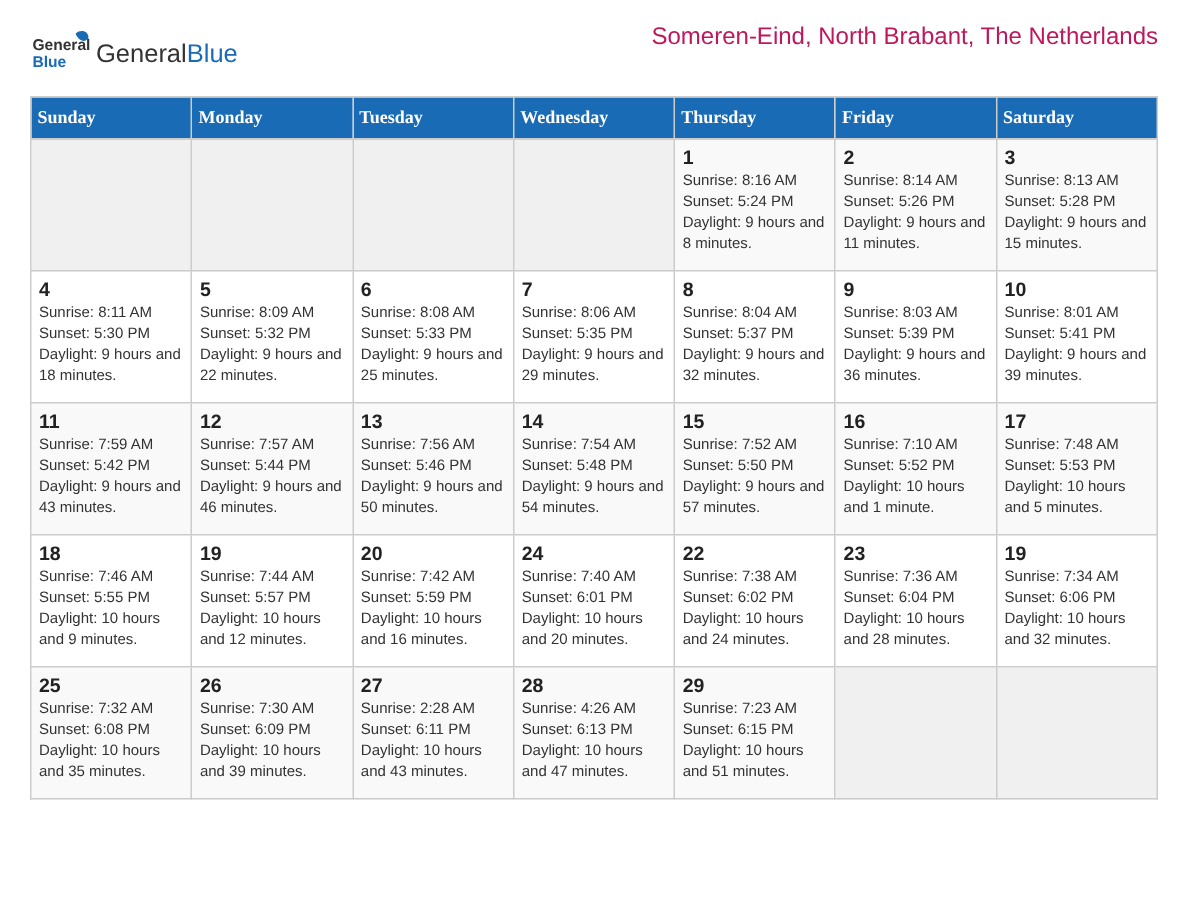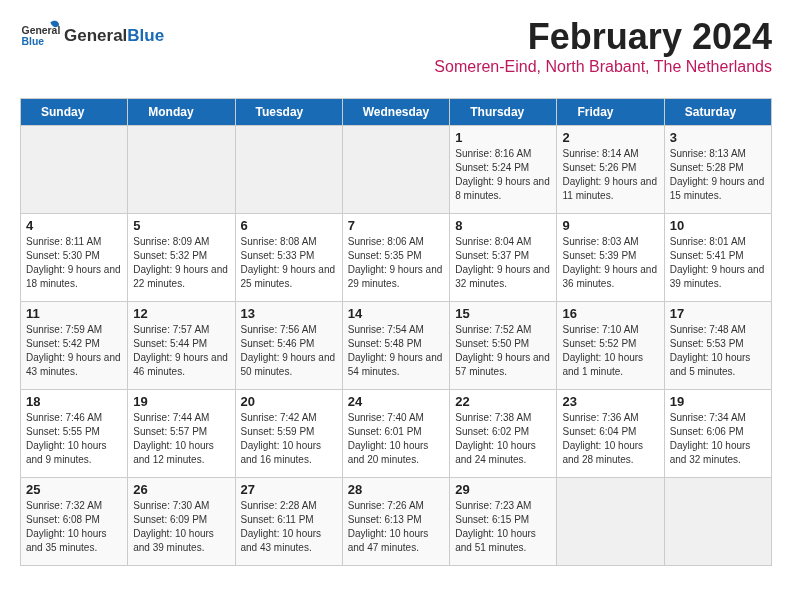--- a/index.html
+++ b/index.html
@@ -27,23 +27,24 @@
     table {
       width: 100%;
       border-collapse: collapse;
       clear: both;
     }
     thead tr th {
       background-color: #1a6bb5;
       color: #fff;
       font-size: 12px;
       font-weight: bold;
-      padding: 6px 20px;
+      padding: 6px 4px;
       text-align: left;
       border: 1px solid #ccc;
+      font-family: Liberation Serif, serif;
     }
     tbody tr td {
       vertical-align: top;
       border: 1px solid #ccc;
       padding: 4px 5px;
       font-size: 10px;
       color: #333;
       height: 88px;
       width: 14.28%;
       background: #fff;
@@ -89,27 +90,26 @@
 
 <div class="top-row">
   <div class="logo-container">
     <svg class="logo-icon" viewBox="0 0 50 50" xmlns="http://www.w3.org/2000/svg">
       <text x="2" y="22" font-size="13" font-weight="bold" fill="#333">General</text>
       <text x="2" y="36" font-size="13" font-weight="bold" fill="#1a6bb5">Blue</text>
       <path d="M38 8 C42 4, 50 6, 48 12 C46 16, 40 14, 38 8Z" fill="#1a6bb5"></path>
       <path d="M44 10 C47 7, 50 9, 48 13Z" fill="#1a6bb5"></path>
     </svg>
     <div>
-      <div style="font-size:17px;font-weight:bold;color:#333;line-height:1.1;">
+      <div style="font-size:17px;font-weight:normal;color:#333;line-height:1.1;">
         <span>General</span><span style="color:#1a6bb5;">Blue</span>
       </div>
     </div>
   </div>
   <div class="header-section">
-    <div class="month-title">February 2024</div>
     <div class="location-title">Someren-Eind, North Brabant, The Netherlands</div>
   </div>
 </div>
 
 <table>
   <thead>
     <tr id="weekday-header-row">
     <th>Sunday</th>
         <th>Monday</th>
         <th>Tuesday</th>
@@ -317,21 +317,21 @@
         </td>
         <td>
           <span class="day-number">27</span>
           <div class="day-info">Sunrise: 2:28 AM
 Sunset: 6:11 PM
 Daylight: 10 hours
 and 43 minutes.</div>
         </td>
         <td>
           <span class="day-number">28</span>
-          <div class="day-info">Sunrise: 7:26 AM
+          <div class="day-info">Sunrise: 4:26 AM
 Sunset: 6:13 PM
 Daylight: 10 hours
 and 47 minutes.</div>
         </td>
         <td>
           <span class="day-number">29</span>
           <div class="day-info">Sunrise: 7:23 AM
 Sunset: 6:15 PM
 Daylight: 10 hours
 and 51 minutes.</div>

